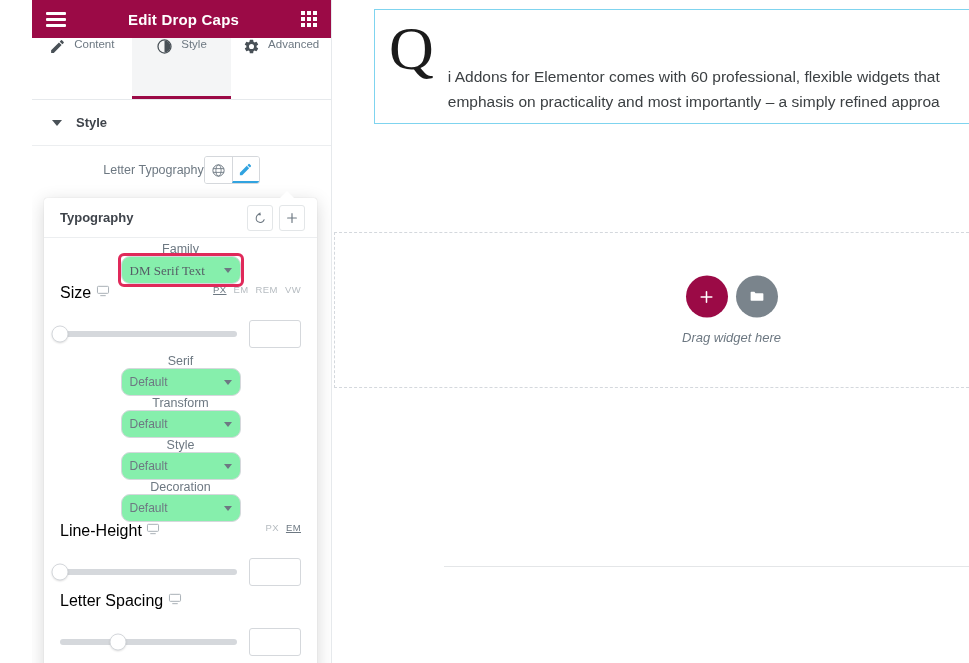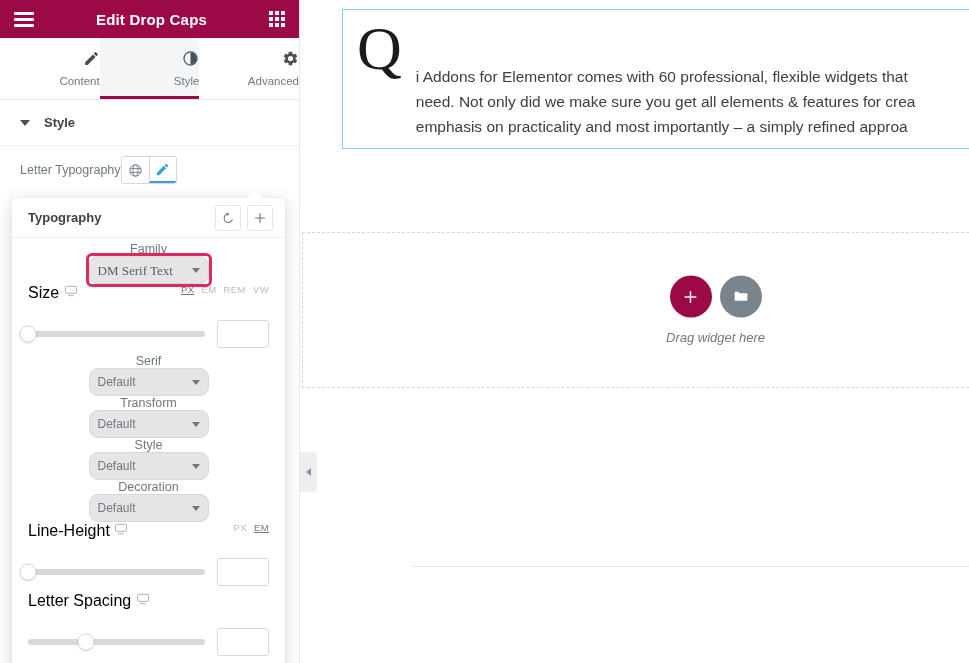--- a/index.html
+++ b/index.html
@@ -2,21 +2,21 @@
 <html><head>
 <meta charset="utf-8">
 <style>
   * { box-sizing: border-box; margin: 0; padding: 0; }
   html, body {
     width: 969px; height: 663px;
     overflow: hidden;
     font-family: "Liberation Sans", sans-serif;
     background: #ffffff;
   }
-  .app { position: relative; width: 969px; height: 663px; display: flex; }
+  .app { position: relative; width: 969px; height: 663px; display: flex; padding-left: 32px; }
 
   
   .panel {
     position: relative;
     width: 300px; height: 663px;
     background: #ffffff;
     border-right: 1px solid #e6e9ec;
     flex: 0 0 300px;
     overflow: hidden;
   }
@@ -41,22 +41,22 @@
 
   .hamburger { width: 20px; height: 15px; display: flex; flex-direction: column; justify-content: space-between; }
   .hamburger i { display: block; height: 3px; background: #ffffff; border-radius: 1px; }
 
   .gridico { display: grid; grid-template-columns: repeat(3, 4px); grid-template-rows: repeat(3, 4px); gap: 2px; }
   .gridico i { background: #ffffff; display: block; width: 4px; height: 4px; }
 
   
   .tabs { height: 62px; display: flex; background: #ffffff; border-bottom: 1px solid #e6e9ec; }
   .tab {
-    flex: 1; display: flex; flex-direction: column;
-    align-items: flex-end; justify-content: center; gap: 8px;
+    flex: 1; display: flex; flex-direction: row;
+    align-items: flex-start; justify-content: center; gap: 8px;
     cursor: pointer; position: relative;
     color: #6d7882; font-size: 11.5px;
   }
   .tab.active { background: #f4f5f6; }
   .tab.active::after {
     content: ""; position: absolute; left: 0; right: 0; bottom: 0;
     height: 3px; background: #9b0a46;
   }
   .tab svg { display: block; }
 
@@ -66,21 +66,21 @@
     padding: 0 20px; border-bottom: 1px solid #eceef0;
     cursor: pointer;
   }
   .caret-down {
     width: 0; height: 0; border-left: 5px solid transparent;
     border-right: 5px solid transparent; border-top: 6px solid #495157;
   }
   .section-title { font-size: 13px; font-weight: bold; color: #3f444b; }
 
   .ctl-row {
-    display: flex; align-items: center; justify-content: flex-start;
+    display: flex; align-items: center; justify-content: center;
     padding: 0 20px; height: 48px;
   }
   .ctl-label { font-size: 12.5px; color: #6d7882; }
 
   .btn-group { display: flex; border: 1px solid #d5d8dc; border-radius: 3px; overflow: hidden; }
   .btn-group > div {
     width: 27px; height: 26px; display: flex; align-items: center; justify-content: center;
     background: #fff; cursor: pointer;
   }
   .btn-group > div + div { border-left: 1px solid #d5d8dc; }
@@ -110,21 +110,21 @@
     cursor: pointer;
   }
 
   .popup-body { padding: 4px 16px 14px 16px; }
 
   .frow { display: flex; align-items: center; justify-content: space-between; min-height: 42px; flex-direction: column; }
   .frow .flabel { font-size: 12.5px; color: #6d7882; display: flex; align-items: center; gap: 8px; }
 
   select.sel {
     width: 120px; height: 28px; border: 1px solid #d5d8dc; border-radius: 9px;
-    background: #e5e5e5; font-family: "Liberation Sans", sans-serif;
+    background: #86efac; font-family: "Liberation Sans", sans-serif;
     font-size: 12px; color: #6d7882; padding: 0 8px;
     -webkit-appearance: none; appearance: none; cursor: pointer;
   }
   .selwrap { position: relative; width: 120px; }
   .selwrap::after {
     content: ""; position: absolute; right: 9px; top: 12px; pointer-events: none;
     width: 0; height: 0; border-left: 4.5px solid transparent;
     border-right: 4.5px solid transparent; border-top: 5.5px solid #6d7882;
   }
   .selwrap.highlight {
@@ -443,21 +443,20 @@
   <div class="collapse">
     <span class="chev-left"></span>
   </div>
 
   <div class="canvas">
 
     <div class="dropcap-block">
       <span class="dropcap">Q</span>
       <div class="dropcap-text">
         <div>i Addons for Elementor comes with 60 professional, flexible widgets that</div>
-        <div>need. Not only did we make sure you get all elements &amp; features for crea</div>
         <div>emphasis on practicality and most importantly – a simply refined approa</div>
       </div>
     </div>
 
     <div class="dropzone">
       <div class="dz-inner">
         <div class="dz-buttons">
           <div class="circ add">
             <svg width="17" height="17" viewBox="0 0 24 24">
               <path d="M12 4.5v15M4.5 12h15" stroke="#ffffff" stroke-width="2.2" stroke-linecap="round"></path>

